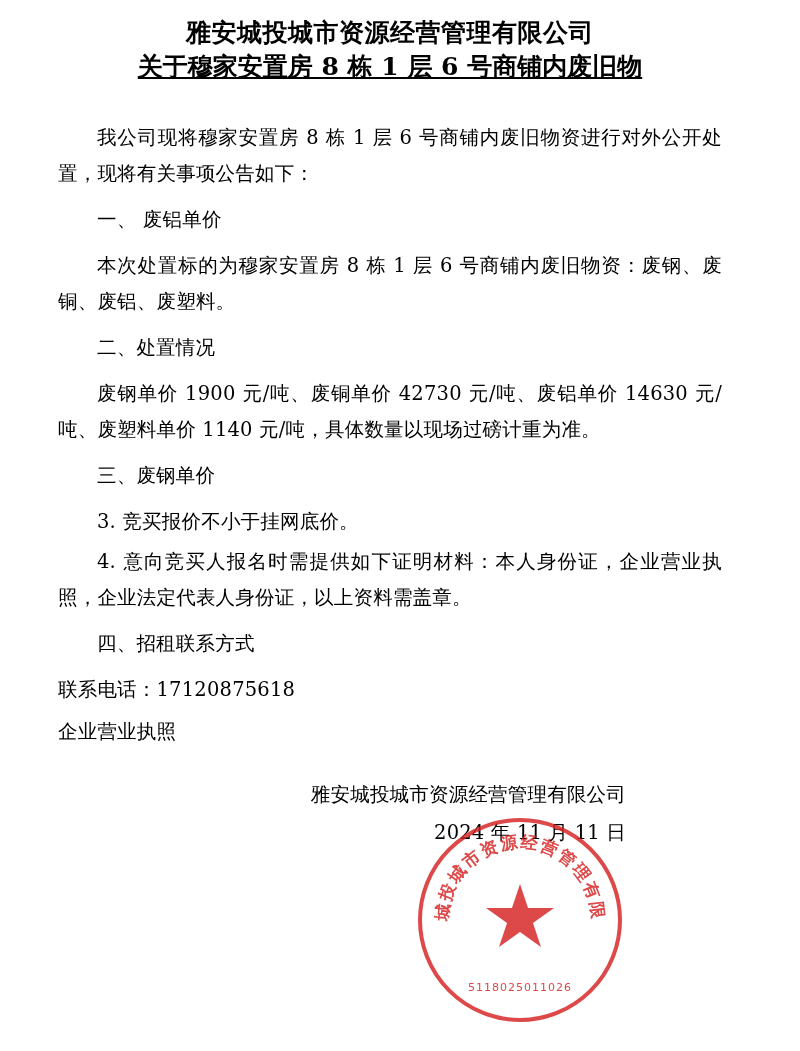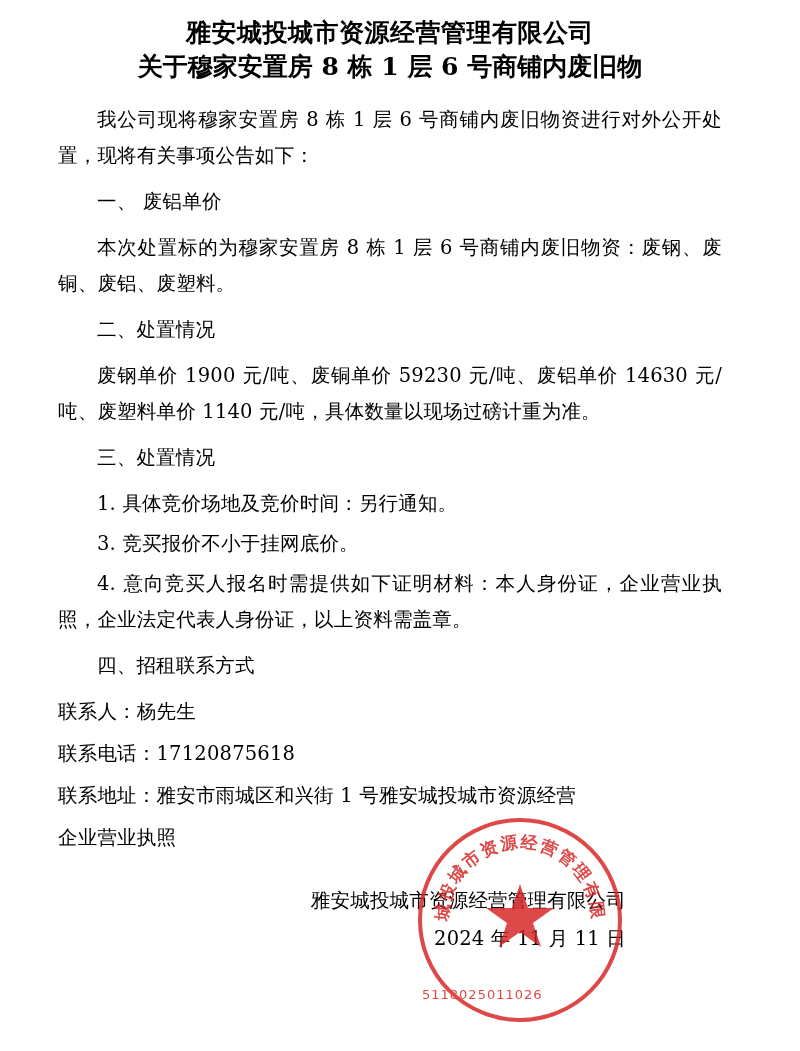--- a/index.html
+++ b/index.html
@@ -32,24 +32,25 @@
     letter-spacing: 0.5px;
     margin: 0 0 6px 0;
     font-family: "DejaVu Serif", "Liberation Serif", serif;
   }
   .doc-title .tline {
     display: block;
     white-space: nowrap;
   }
   .doc-title .tline.l2 {
     letter-spacing: 0px;
+    text-decoration: underline;
   }
 
   .body-block {
-    margin-top: 18px;
+    margin-top: 36px;
   }
 
   p.para {
     margin: 0 0 10px 0;
     font-size: 19.5px;
     line-height: 36px;
     text-align: justify;
     text-justify: inter-ideograph;
     letter-spacing: 0.2px;
   }
@@ -111,24 +112,25 @@
   .seal .arc-text text {
     fill: #d62020;
     font-size: 17px;
     font-family: "DejaVu Serif", "Liberation Serif", serif;
     font-weight: bold;
     letter-spacing: 2px;
   }
   .seal .seal-code {
     position: absolute;
     left: 0;
-    bottom: 16px;
+    bottom: 24px;
     width: 196px;
+    text-align: center;
     color: #d62020;
-    font-size: 13px;
+    font-size: 11px;
     font-family: "DejaVu Sans", "Liberation Sans", sans-serif;
     letter-spacing: 1px;
   }
 </style>
 </head>
 <body>
 
 <div class="page">
 
   <h1 class="doc-title">
@@ -139,33 +141,30 @@
   <div class="body-block">
 
     <p class="para indent">我公司现将穆家安置房 8 栋 1 层 6 号商铺内废旧物资进行对外公开处置，现将有关事项公告如下：</p>
 
     <p class="para heading">一、 废铝单价</p>
 
     <p class="para indent">本次处置标的为穆家安置房 8 栋 1 层 6 号商铺内废旧物资：废钢、废铜、废铝、废塑料。</p>
 
     <p class="para heading">二、处置情况</p>
 
-    <p class="para indent">废钢单价 1900 元/吨、废铜单价 59230 元/吨、废铝单价 14630 元/吨、废塑料单价 1140 元/吨，具体数量以现场过磅计重为准。</p>
+    <p class="para indent">废钢单价 1900 元/吨、废铜单价 42730 元/吨、废铝单价 14630 元/吨、废塑料单价 1140 元/吨，具体数量以现场过磅计重为准。</p>
 
-    <p class="para heading">三、处置情况</p>
+    <p class="para heading">三、废钢单价</p>
 
-    <p class="para indent tight">1. 具体竞价场地及竞价时间：另行通知。</p>
     <p class="para indent tight">3. 竞买报价不小于挂网底价。</p>
     <p class="para indent">4. 意向竞买人报名时需提供如下证明材料：本人身份证，企业营业执照，企业法定代表人身份证，以上资料需盖章。</p>
 
     <p class="para heading">四、招租联系方式</p>
 
-    <p class="para contact">联系人：杨先生</p>
     <p class="para contact">联系电话：17120875618</p>
-    <p class="para contact">联系地址：雅安市雨城区和兴街 1 号雅安城投城市资源经营</p>
     <p class="para contact">企业营业执照</p>
 
   </div>
 
   <div class="sign-block">
     <div class="sline">雅安城投城市资源经营管理有限公司</div>
     <div class="sline">2024 年 11 月 11 日</div>
   </div>
 
   <div class="seal">

